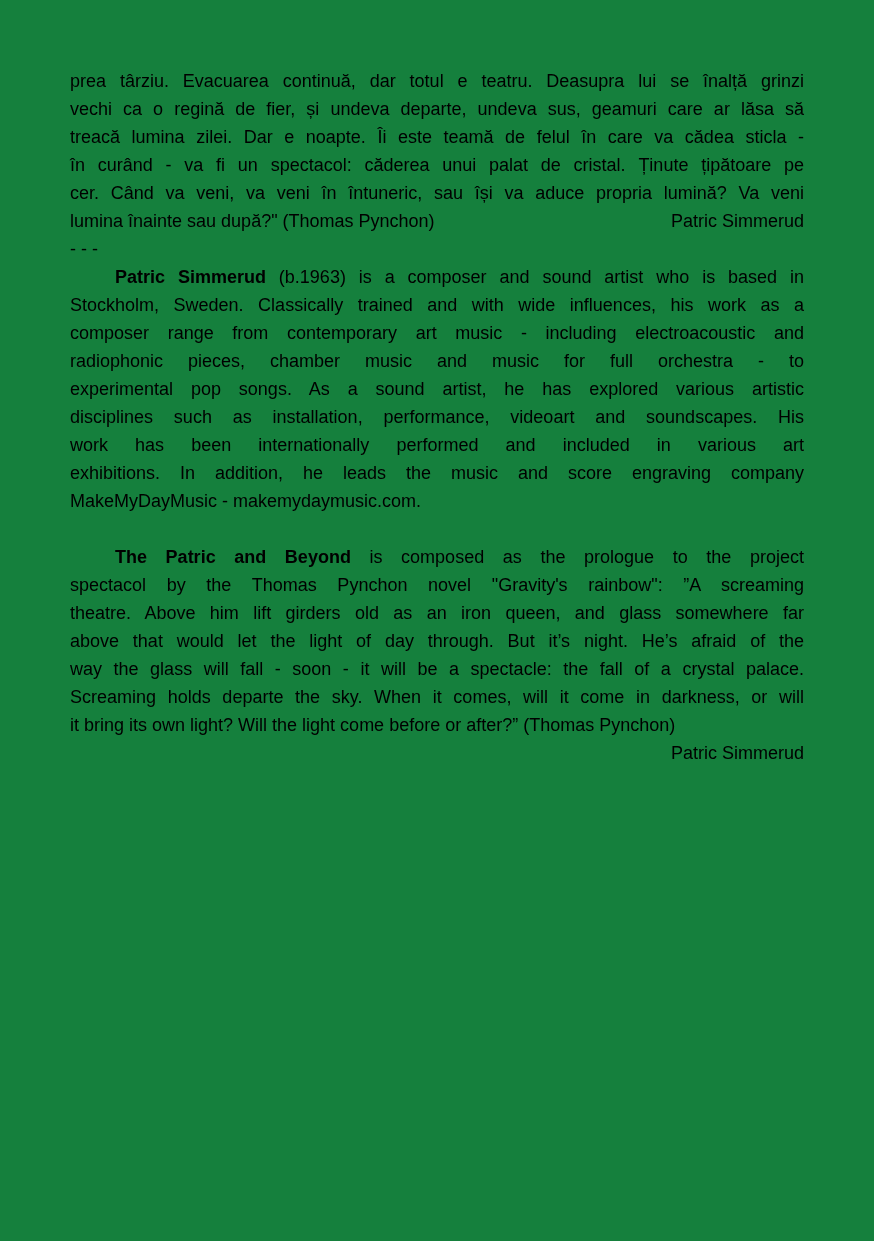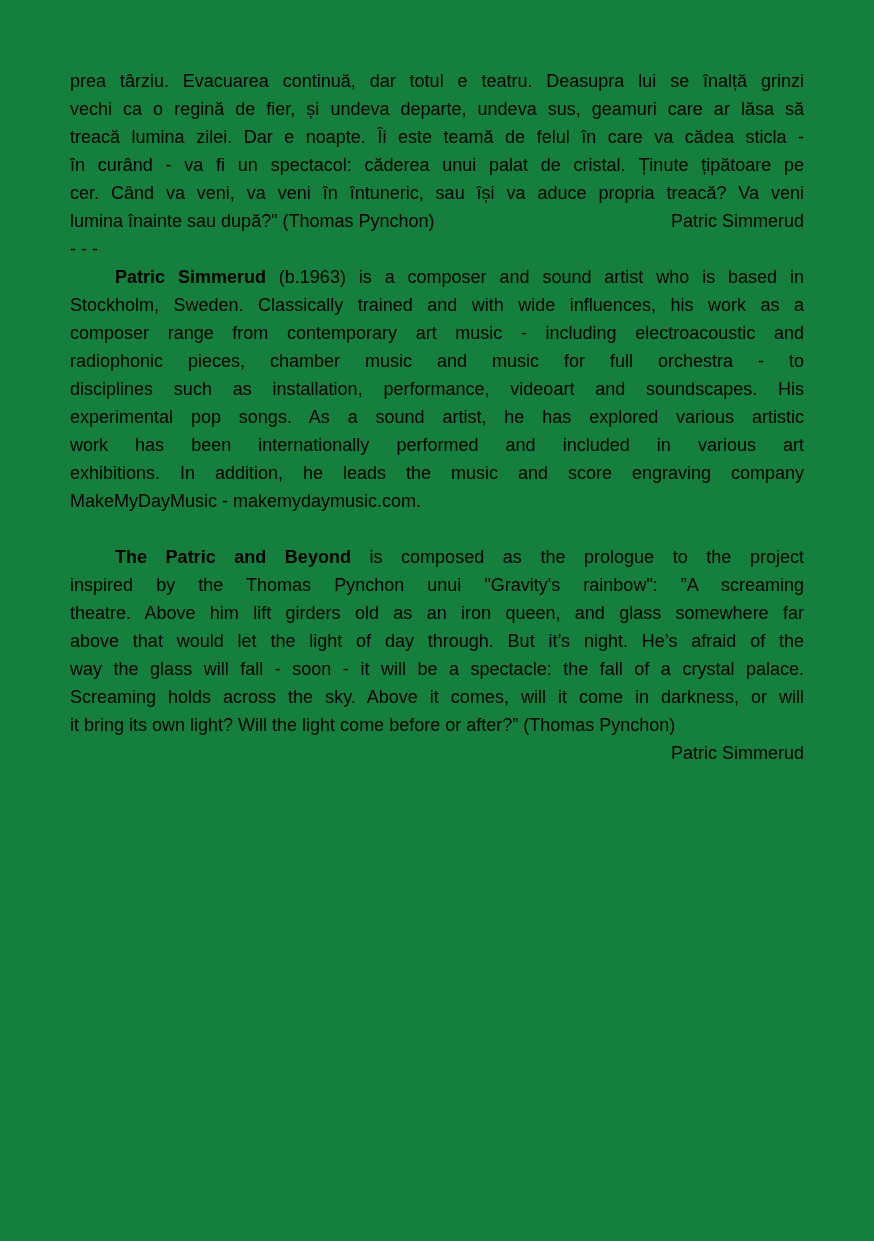--- a/index.html
+++ b/index.html
@@ -35,41 +35,41 @@
 </style>
 </head>
 <body>
 
 <div class="page">
     <div class="para">
       <div class="line justify"><span class="seg">prea târziu. Evacuarea continuă, dar totul e teatru. Deasupra lui se înalță grinzi</span></div>
       <div class="line justify"><span class="seg">vechi ca o regină de fier, și undeva departe, undeva sus, geamuri care ar lăsa să</span></div>
       <div class="line justify"><span class="seg">treacă lumina zilei. Dar e noapte. Îi este teamă de felul în care va cădea sticla -</span></div>
       <div class="line justify"><span class="seg">în curând - va fi un spectacol: căderea unui palat de cristal. Ținute țipătoare pe</span></div>
-      <div class="line justify"><span class="seg">cer. Când va veni, va veni în întuneric, sau își va aduce propria treacă? Va veni</span></div>
+      <div class="line justify"><span class="seg">cer. Când va veni, va veni în întuneric, sau își va aduce propria lumină? Va veni</span></div>
       <div class="line split">
         <span>lumina înainte sau după?" (Thomas Pynchon)</span>
         <span>Patric Simmerud</span>
       </div>
       <div class="line left"><span class="seg">- - -</span></div>
     </div>
     <div class="para">
       <div class="line justify indent"><span class="seg b">Patric Simmerud</span><span class="seg"> (b.1963) is a composer and sound artist who is based in</span></div>
       <div class="line justify"><span class="seg">Stockholm, Sweden. Classically trained and with wide influences, his work as a</span></div>
       <div class="line justify"><span class="seg">composer range from contemporary art music - including electroacoustic and</span></div>
       <div class="line justify"><span class="seg">radiophonic pieces, chamber music and music for full orchestra - to</span></div>
+      <div class="line justify"><span class="seg">experimental pop songs. As a sound artist, he has explored various artistic</span></div>
       <div class="line justify"><span class="seg">disciplines such as installation, performance, videoart and soundscapes. His</span></div>
-      <div class="line justify"><span class="seg">experimental pop songs. As a sound artist, he has explored various artistic</span></div>
       <div class="line justify"><span class="seg">work has been internationally performed and included in various art</span></div>
       <div class="line justify"><span class="seg">exhibitions. In addition, he leads the music and score engraving company</span></div>
       <div class="line left"><span class="seg">MakeMyDayMusic - makemydaymusic.com.</span></div>
     </div>
     <div class="para gap">
       <div class="line justify indent"><span class="seg b">The Patric and Beyond</span><span class="seg"> is composed as the prologue to the project</span></div>
-      <div class="line justify"><span class="seg">inspired by the Thomas Pynchon unui "Gravity's rainbow": ”A screaming</span></div>
+      <div class="line justify"><span class="seg">spectacol by the Thomas Pynchon novel "Gravity's rainbow": ”A screaming</span></div>
       <div class="line justify"><span class="seg">theatre. Above him lift girders old as an iron queen, and glass somewhere far</span></div>
       <div class="line justify"><span class="seg">above that would let the light of day through. But it’s night. He’s afraid of the</span></div>
       <div class="line justify"><span class="seg">way the glass will fall - soon - it will be a spectacle: the fall of a crystal palace.</span></div>
-      <div class="line justify"><span class="seg">Screaming holds across the sky. Above it comes, will it come in darkness, or will</span></div>
+      <div class="line justify"><span class="seg">Screaming holds departe the sky. When it comes, will it come in darkness, or will</span></div>
       <div class="line left"><span class="seg">it bring its own light? Will the light come before or after?” (Thomas Pynchon)</span></div>
       <div class="line right"><span class="seg">Patric Simmerud</span></div>
     </div>
   </div>
 
 </body></html>

